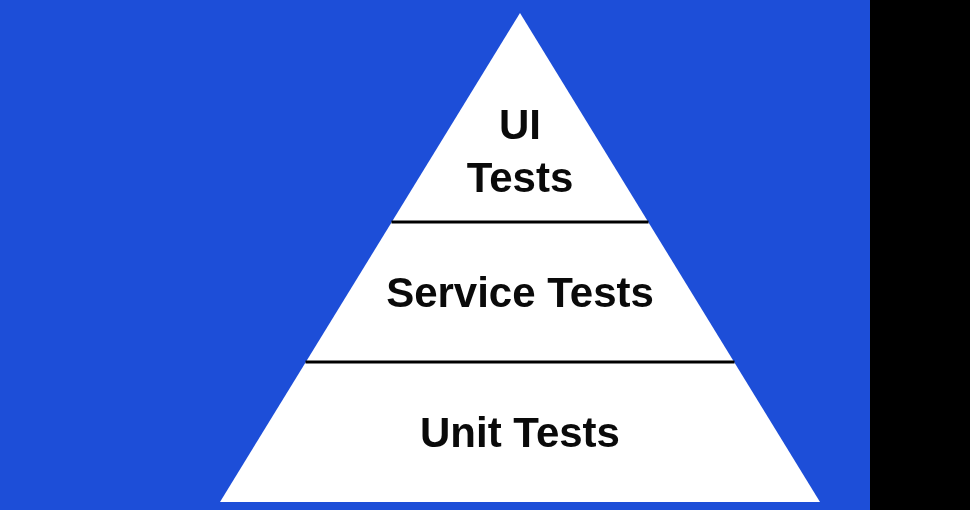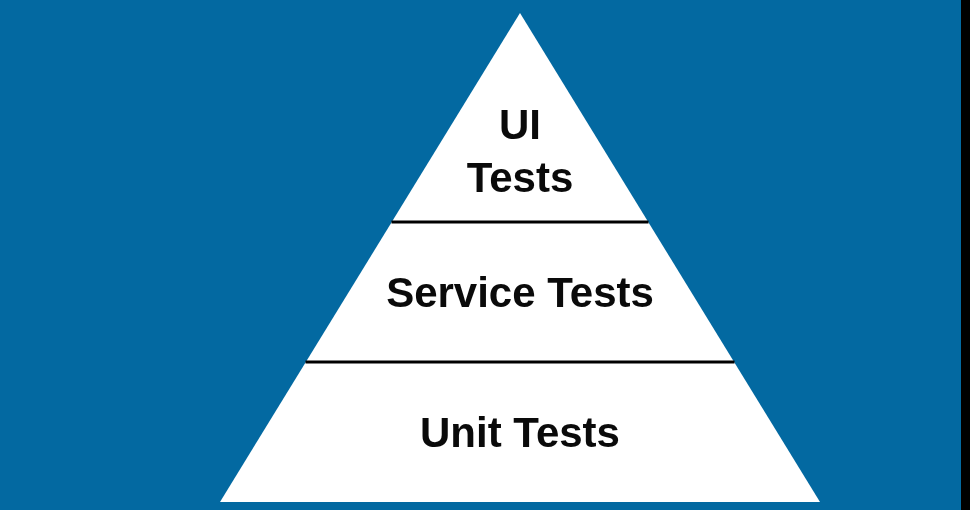--- a/index.html
+++ b/index.html
@@ -2,23 +2,23 @@
 <html><head>
 <meta charset="utf-8">
 <style>
   html, body {
     margin: 0;
     padding: 0;
     background: #000000;
   }
   .stage {
     position: relative;
-    width: 961px;
+    width: 870px;
     height: 510px;
-    background: #0369a1;
+    background: #1d4ed8;
     overflow: hidden;
   }
   svg {
     display: block;
   }
   .layer-label {
     font-family: "Liberation Sans", "DejaVu Sans", sans-serif;
     font-weight: 600;
     font-size: 42px;
     fill: #0a0a0a;

